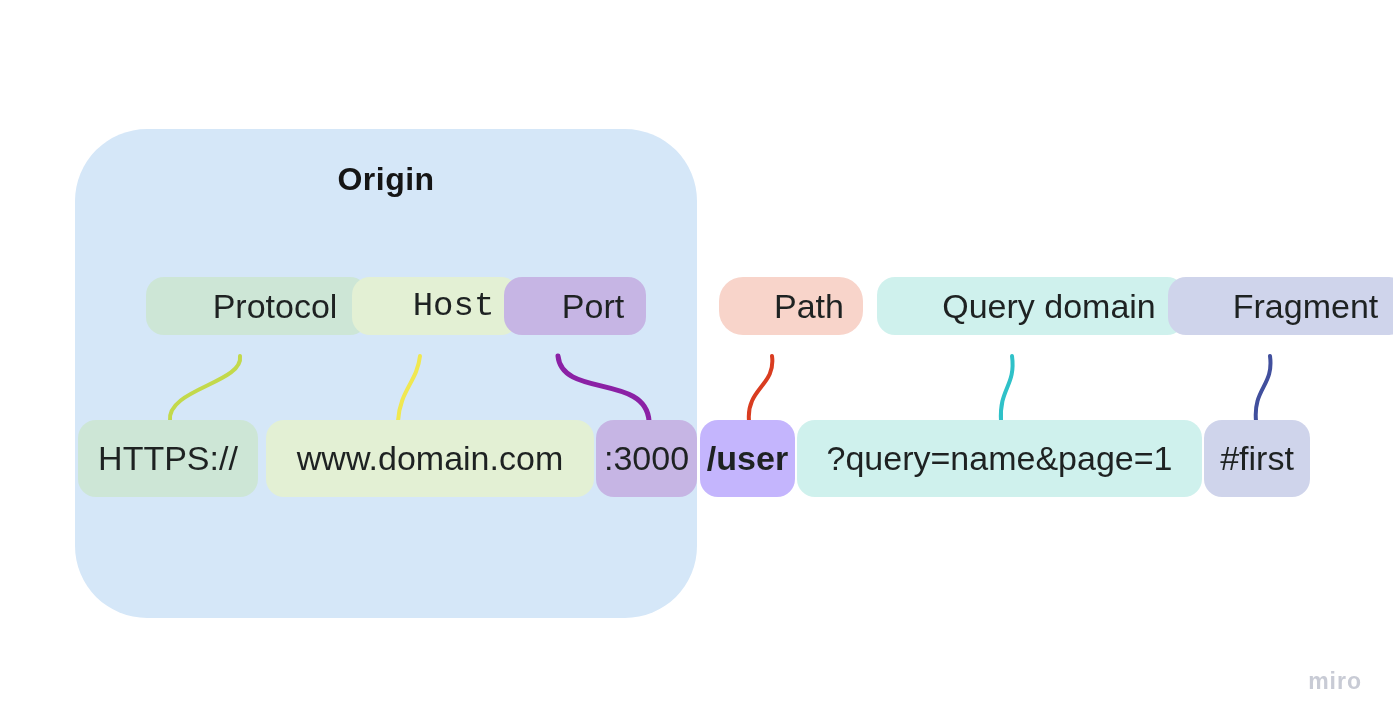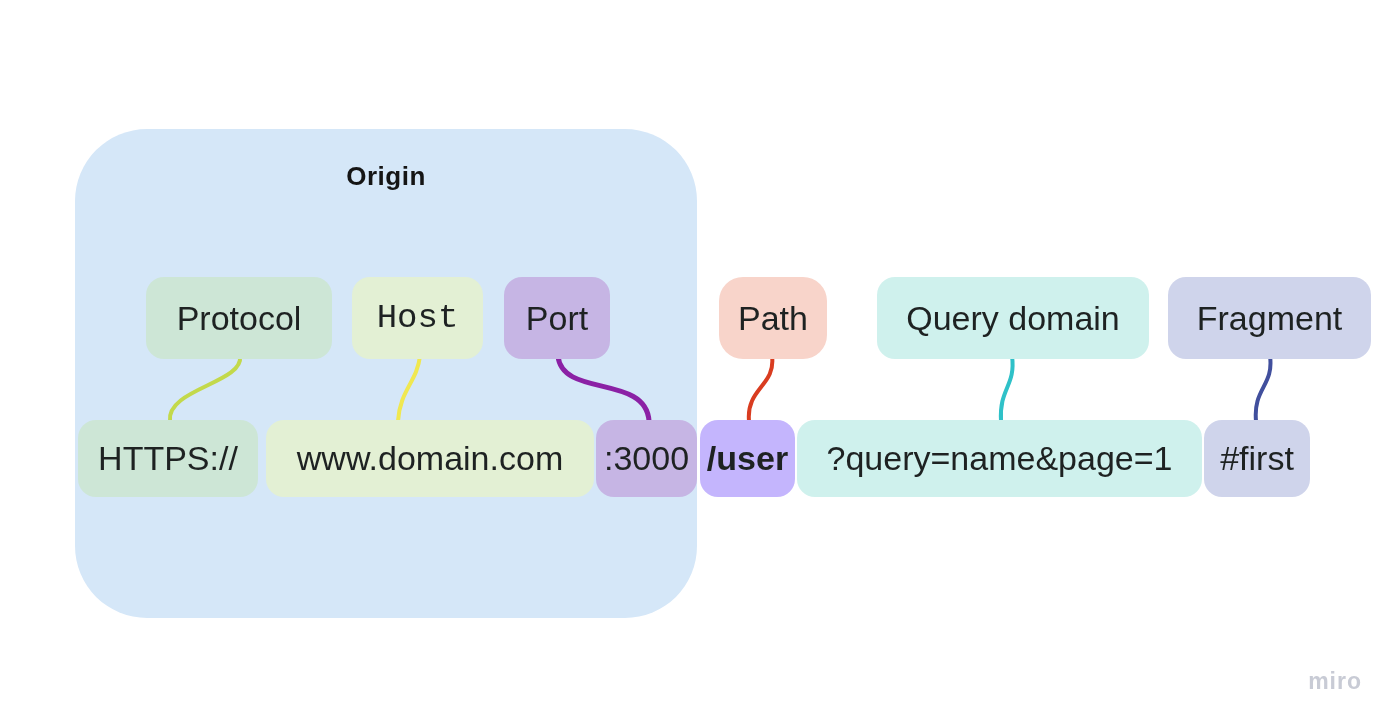--- a/index.html
+++ b/index.html
@@ -25,21 +25,21 @@
     width: 622px;
     height: 489px;
     border-radius: 72px;
   }
   .origin-title {
     position: absolute;
     left: 75px;
     top: 161px;
     width: 622px;
     text-align: center;
-    font-size: 26px;
+    font-size: 32px;
     font-weight: bold;
     color: #151515;
     letter-spacing: 0.5px;
   }
 
   
   .connectors {
     position: absolute;
     left: 0;
     top: 0;
@@ -52,21 +52,21 @@
   .chip {
     position: absolute;
     display: flex;
     align-items: center;
     justify-content: center;
     white-space: nowrap;
     font-size: 34px;
     color: #1e2222;
     border-radius: 18px;
   }
-  .label-chip { top: 277px; height: 82px; }
+  .label-chip { top: 277px; height: 58px; padding-left: 36px; }
   .url-chip   { top: 420px; height: 77px; }
 
   #label-protocol { left: 146px;  width: 186px; }
   #label-host     { left: 352px;  width: 131px; font-family: Liberation Mono, monospace; }
   #label-port     { left: 504px;  width: 106px; }
   #label-path     { left: 719px;  width: 108px; }
   #label-query    { left: 877px;  width: 272px; }
   #label-fragment { left: 1168px; width: 203px; }
 
   #url-protocol { left: 78px;   width: 180px; }

